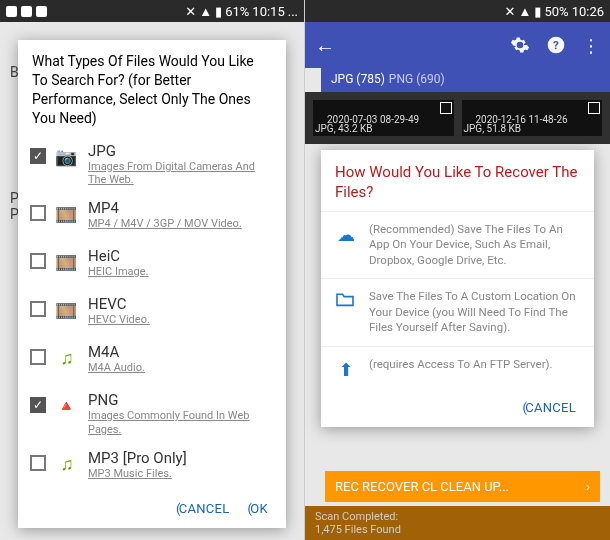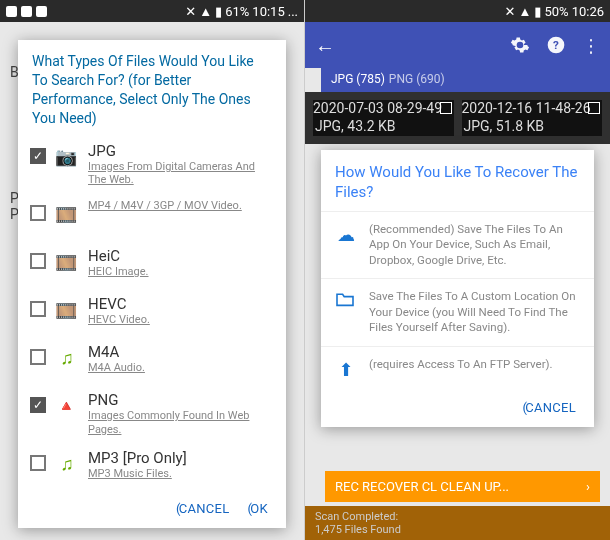--- a/index.html
+++ b/index.html
@@ -11,30 +11,30 @@
 .sb-left { display: flex; gap: 4px; align-items: center; }
 .sb-right { display: flex; gap: 3px; align-items: center; font-size: 13px; }
 .sb-icon { width: 11px; height: 11px; background: #fff; display: inline-block; }
 .sb-icon.round { border-radius: 2px; }
 .toolbar { height: 46px; background: #3f51b5; display: flex; align-items: center; padding: 0 10px; color: #fff; }
 .toolbar .spacer { flex: 1; }
 .toolbar .ticon { margin-left: 16px; opacity: 0.95; }
 .bg-content { padding: 8px 10px; color: #666; font-size: 13px; }
 .tabstrip { background: #3f51b5; color: #fff; font-size: 12px; padding: 4px 10px 6px; display:flex; gap:4px;margin-left:16px;}
 .thumbs { display: flex; gap: 8px; padding: 8px; background: #303030;}
-.thumb { flex:1; height: 36px; background: #111; position: relative; color:#ddd; font-size:14px; padding:0;}
+.thumb { flex:1; height: 36px; background: #111; position: relative; color:#ddd; font-size:10px; padding:14px;}
 .thumb .cap{position:absolute; bottom:2px; left:2px;}
 .thumb .sel{position:absolute; top:2px; right:2px; width:12px;height:12px;border:1px solid #fff;}
 .scan-done{background:#a16207;color:#ccc;font-size:11px;padding:4px 10px;}
 .orange-bar{position:absolute;bottom:38px;left:20px;right:10px;background:#ff9800;color:#fff;font-size:13px;padding:8px 10px;display:flex;align-items:center;}
 
 .modal { position: absolute; background: #fff; box-shadow: 0 2px 14px rgba(0,0,0,0.35); }
 .modal-left { top: 40px; left: 18px; right: 18px; bottom: 12px; display:flex; flex-direction:column;}
 .modal-right { top: 150px; left: 16px; right: 16px; }
-.m-title { font-size: 14px; color: #0369a1; padding: 12px 14px 8px; line-height: 1.35; }
+.m-title { font-size: 14px; color: #000000; padding: 12px 14px 8px; line-height: 1.35; }
 .m-list { flex:1; overflow:hidden; }
 .ft-row { display: flex; align-items: flex-start; padding: 6px 12px 6px; gap: 8px; min-height:48px;}
 .cb { width: 16px; height: 16px; border: 2px solid #777; margin-top: 6px; flex-shrink:0; display:flex;align-items:center;justify-content:center;}
 .cb.checked{background:#555;border-color:#555;}
 .cb.checked::after{content:"✓";color:#fff;font-size:12px;line-height:1;}
 .fticon { width: 26px; height: 26px; flex-shrink:0; margin-top:2px; display:flex;align-items:center;justify-content:center;font-size:18px;}
 .ft-text { flex:1; }
 .ft-name { font-size: 15px; color: #333; font-weight:400;}
 .ft-desc { font-size: 11px; color: #888; line-height:1.25;text-decoration:underline;}
 .m-actions { display:flex; justify-content:flex-end; gap:18px; padding:10px 18px 12px;align-items:flex-end; }
@@ -84,20 +84,21 @@
         <div class="ft-text">
           <div class="ft-name">JPG</div>
           <div class="ft-desc">Images From Digital Cameras And The Web.</div>
         </div>
       </div>
 
       <div class="ft-row">
         <div class="cb"></div>
         <div class="fticon">🎞️</div>
         <div class="ft-text">
+          <div class="ft-name">MP4</div>
           <div class="ft-desc">MP4 / M4V / 3GP / MOV Video.</div>
         </div>
       </div>
 
       <div class="ft-row">
         <div class="cb"></div>
         <div class="fticon">🎞️</div>
         <div class="ft-text">
           <div class="ft-name">HeiC</div>
           <div class="ft-desc">HEIC Image.</div>
@@ -185,21 +186,21 @@
       <div class="sel"></div>
     </div>
     <div class="thumb">
       <div>2020-12-16 11-48-26</div>
       <div class="cap">JPG, 51.8 KB</div>
       <div class="sel"></div>
     </div>
   </div>
 
   <div class="modal modal-right">
-    <div class="m-title" style="font-size:15px;color:#3b82f6;">How Would You Like To Recover The Files?</div>
+    <div class="m-title" style="font-size:15px;color:#b91c1c;">How Would You Like To Recover The Files?</div>
     <div class="rec-row">
       <div class="rec-icon">☁</div>
       <div class="rec-text">(Recommended) Save The Files To An App On Your Device, Such As Email, Dropbox, Google Drive, Etc.</div>
     </div>
     <div class="rec-row">
       <div class="rec-icon">
         <svg width="20" height="16" viewBox="0 0 24 20" fill="none" stroke="#1976d2" stroke-width="2">
             <path d="M2 4h7l2 3h11v11H2z"></path>
           </svg>
       </div>

